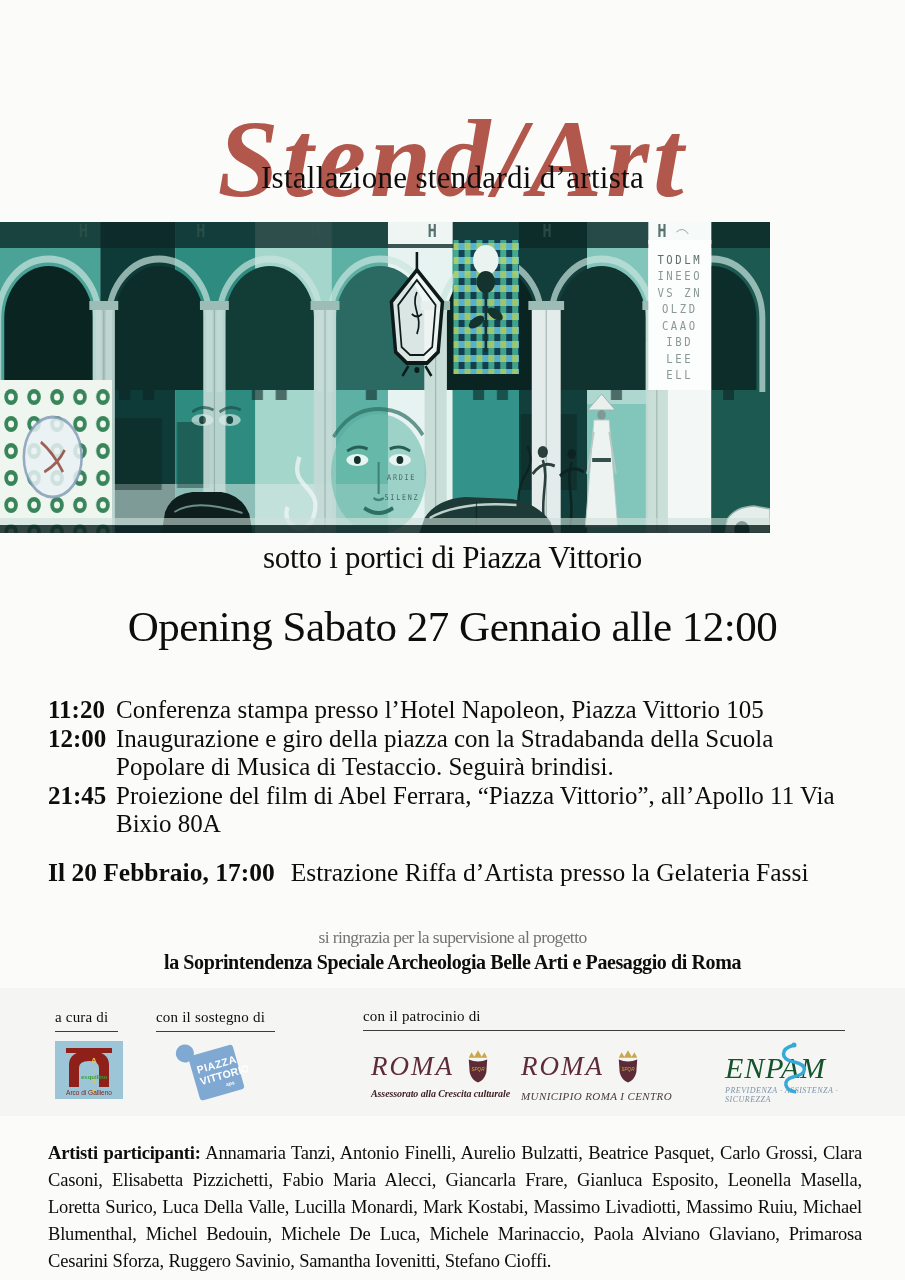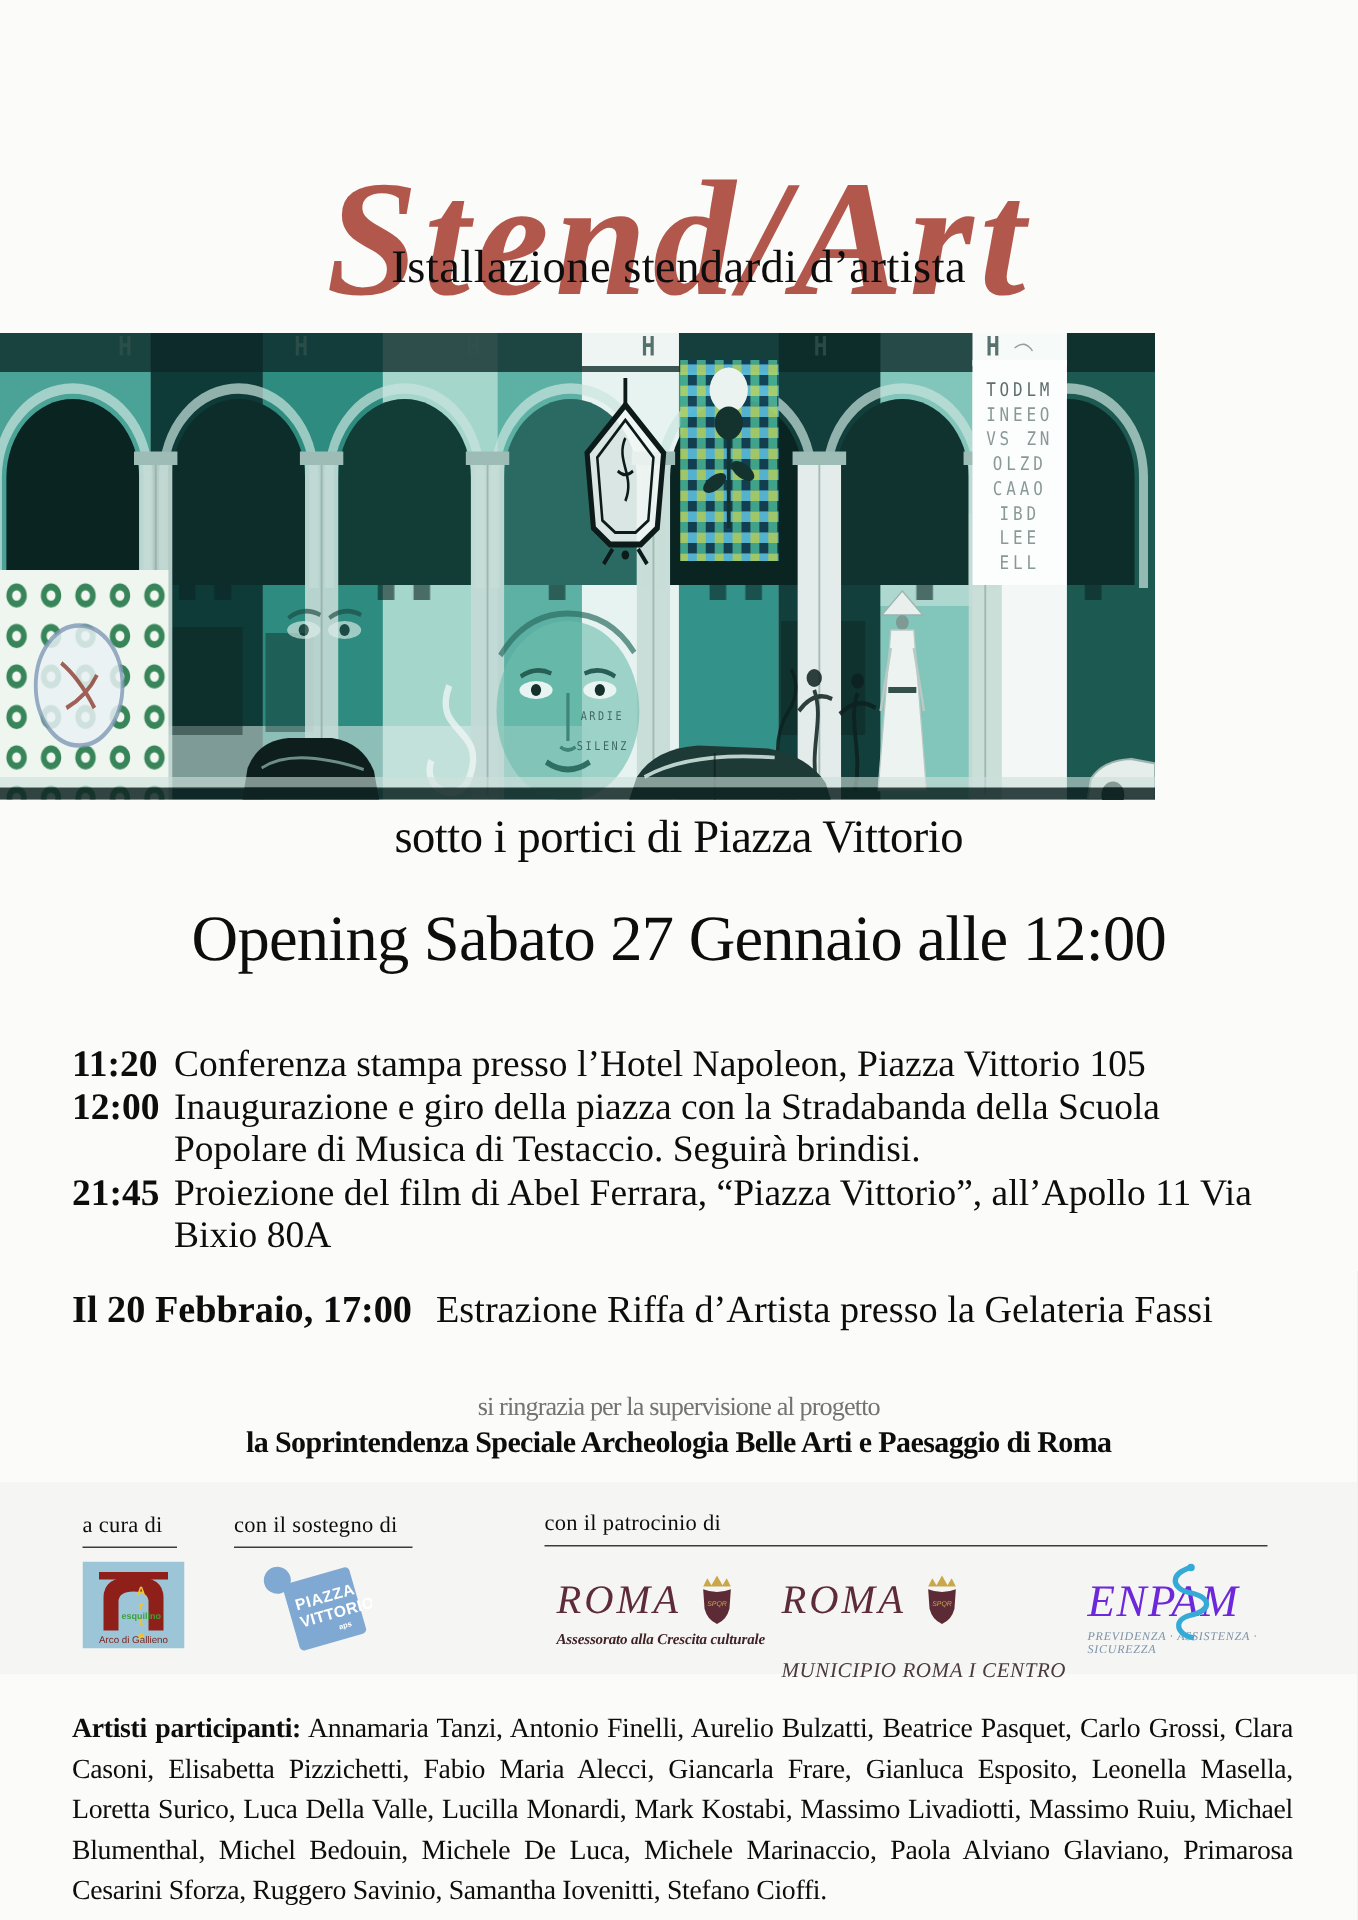--- a/index.html
+++ b/index.html
@@ -40,24 +40,24 @@
   .col-patro{top:1008px;left:363px;width:482px;}
   .col-patro .cred-label{display:block;padding-right:0;}
   .patro-row{position:relative;height:90px;margin-top:16px;font-style:italic;}
   .roma-block{position:absolute;top:0;}
   .roma-block.b1{left:8px;}
   .roma-block.b2{left:158px;}
   .roma-top{display:flex;align-items:center;}
   .roma-word{font-size:27px;letter-spacing:2px;color:#5e2c38;}
   .roma-top svg{margin-left:12px;}
   .roma-cap1{margin-top:3px;font-size:10px;font-weight:700;color:#402226;letter-spacing:-.1px;}
-  .roma-cap2{margin-top:22px;font-size:14px;color:#4a3a3c;letter-spacing:.4px;}
+  .roma-cap2{margin-top:5px;font-size:11px;color:#4a3a3c;letter-spacing:.4px;}
   .enpam-block{position:absolute;left:362px;top:4px;}
   .enpam-wrap{position:relative;display:inline-block;}
-  .enpam-word{font-size:30px;letter-spacing:1px;color:#6d28d9;}
+  .enpam-word{font-size:30px;letter-spacing:1px;color:#14532d;}
   .enpam-wrap svg{position:absolute;left:53px;top:-9px;}
   .enpam-cap{margin-top:1px;font-size:8px;letter-spacing:.5px;color:#7e93a8;}
 
   .artists{top:1121px;left:48px;width:814px;font-size:18.5px;line-height:27px;
            text-align:justify;letter-spacing:-.2px;}
   .artists b{letter-spacing:-.2px;}
 </style>
 </head>
 <body>
 

